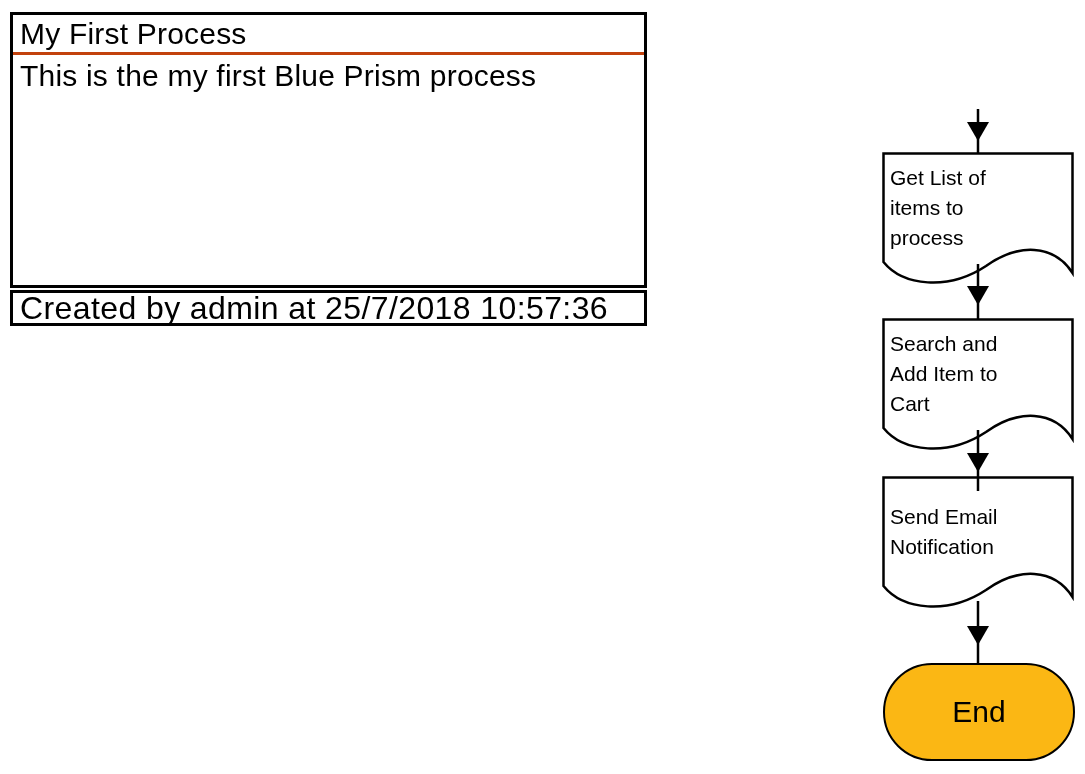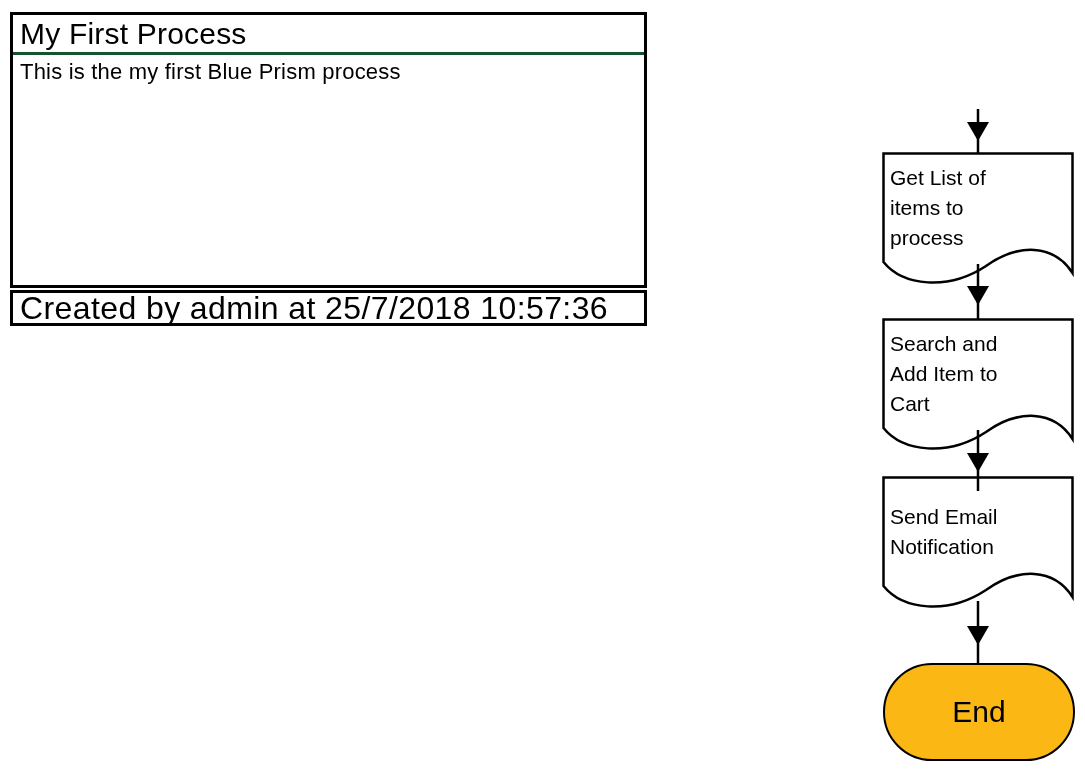--- a/index.html
+++ b/index.html
@@ -27,30 +27,30 @@
   .info-main {
     box-sizing: border-box;
     border: 3px solid #000;
     height: 276px;
     background: #fff;
   }
   .info-title {
     box-sizing: border-box;
     height: 40px;
     line-height: 37px;
-    border-bottom: 3px solid #14532d;
+    border-bottom: 3px solid #c2410c;
     padding-left: 7px;
     font-size: 30px;
     letter-spacing: 0.2px;
     white-space: nowrap;
     overflow: hidden;
   }
   .info-desc {
     padding: 4px 7px;
-    font-size: 22px;
+    font-size: 30px;
     letter-spacing: 0.2px;
   }
   .info-row {
     box-sizing: border-box;
     margin-top: 2px;
     border: 3px solid #000;
     height: 36px;
     line-height: 30px;
     padding-left: 7px;
     font-size: 32px;

